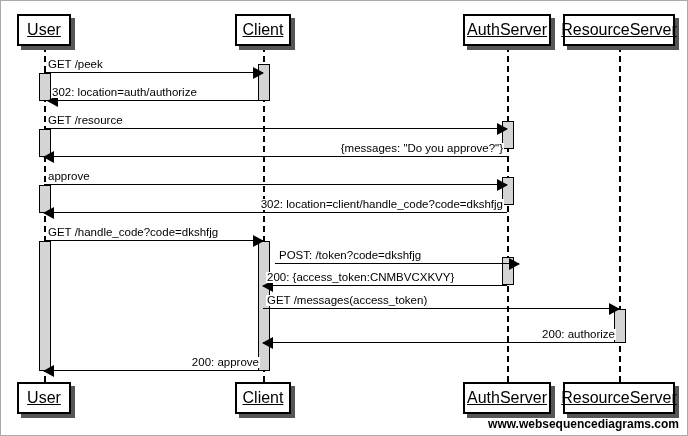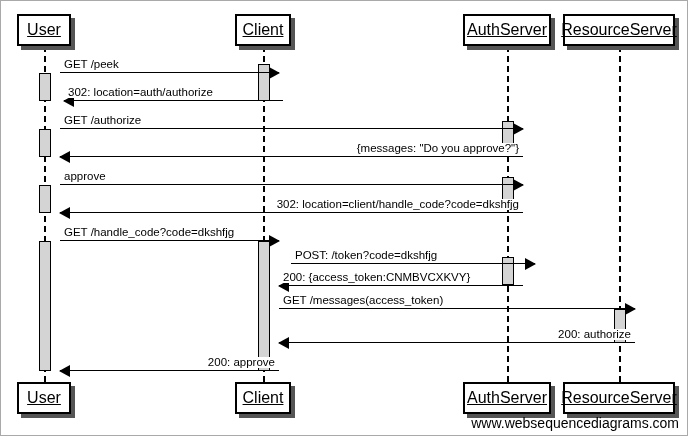--- a/index.html
+++ b/index.html
@@ -39,21 +39,21 @@
   
   .activation{
     position:absolute;
     width:12px;
     background:#d4d4d4;
     border:1px solid #000000;
     box-sizing:border-box;
     z-index:3;
   }
   
-  .msg{position:absolute;z-index:4;margin-left:16px;}
+  .msg{position:absolute;z-index:4;}
   .msg .line{
     position:absolute;left:0;top:0;
     height:0;
     border-top:1.6px solid #000000;
     width:100%;
   }
   .msg .head{
     position:absolute;top:-5px;
     width:0;height:0;
     border-top:6px solid transparent;
@@ -70,23 +70,24 @@
     line-height:1;
     background:#ffffff;
     padding:0 1px;
   }
   .msg .label.lbl-left{left:3px;}
   .msg .label.lbl-right{right:3px;}
   
   #watermark{
     position:absolute;
     right:8px;bottom:4px;
-    font-size:14px;color:#000000;
+    font-size:12px;color:#000000;
     white-space:nowrap;
     z-index:7;
+    font-weight:bold;
   }
 </style>
 </head>
 <body>
 
 <div id="canvas">
   <div id="actors-top">
       <div class="actor" style="left: 16px; top: 13px; width: 54px; height: 32px;">
         <span>User</span>
       </div>
@@ -125,21 +126,21 @@
         <div class="label lbl-left">GET /peek</div>
       </div>
       <div class="msg left" style="left: 47px; top: 99px; width: 219px; height: 1px;">
         <div class="line"></div>
         <div class="head"></div>
         <div class="label lbl-left">302: location=auth/authorize</div>
       </div>
       <div class="msg right" style="left: 43px; top: 127px; width: 463px; height: 1px;">
         <div class="line"></div>
         <div class="head"></div>
-        <div class="label lbl-left">GET /authorize</div>
+        <div class="label lbl-left">GET /resource</div>
       </div>
       <div class="msg left" style="left: 43px; top: 155px; width: 463px; height: 1px;">
         <div class="line"></div>
         <div class="head"></div>
         <div class="label lbl-right">{messages: "Do you approve?"}</div>
       </div>
       <div class="msg right" style="left: 43px; top: 183px; width: 463px; height: 1px;">
         <div class="line"></div>
         <div class="head"></div>
         <div class="label lbl-left">approve</div>

